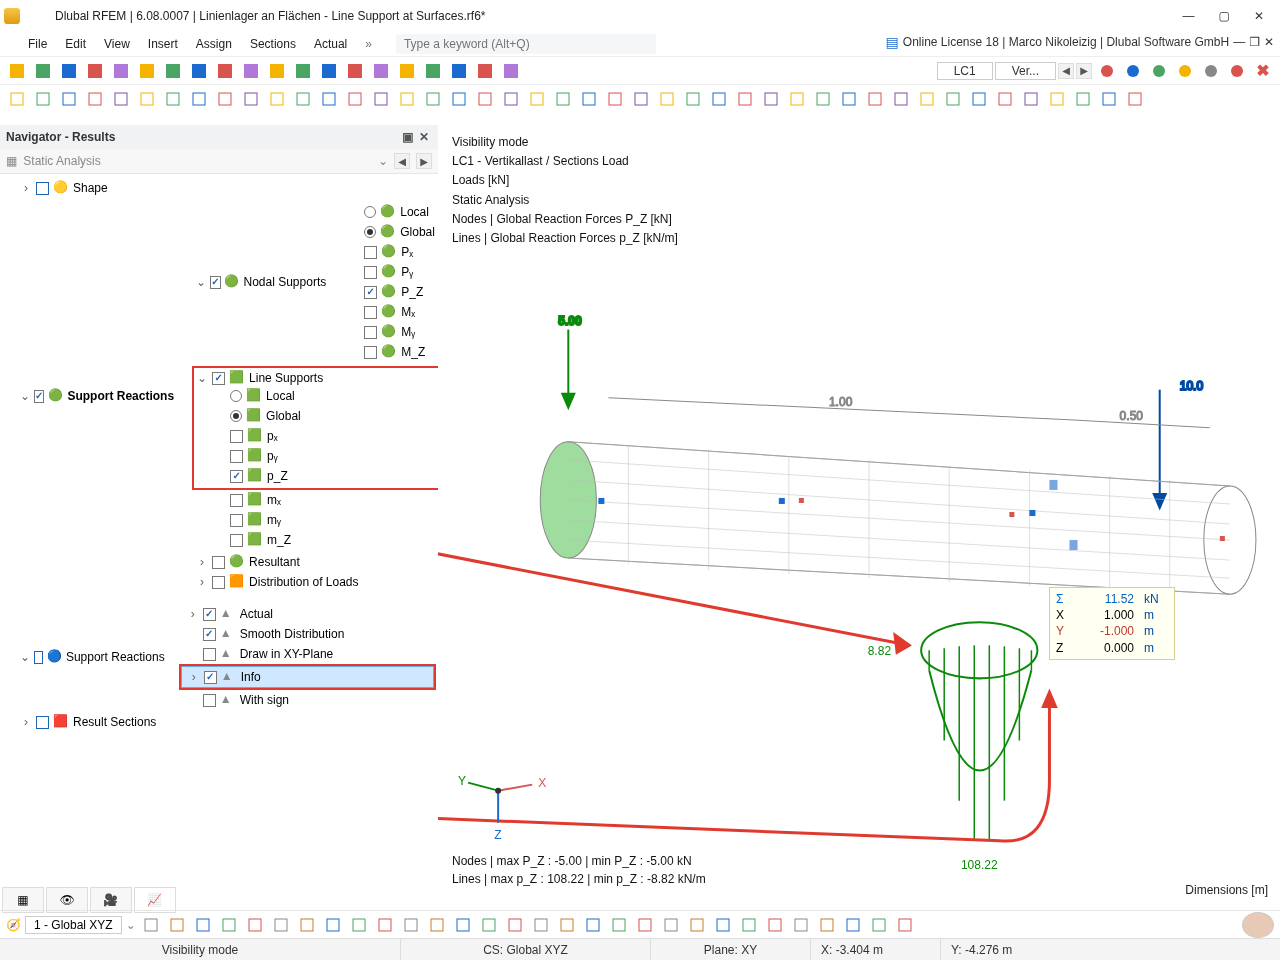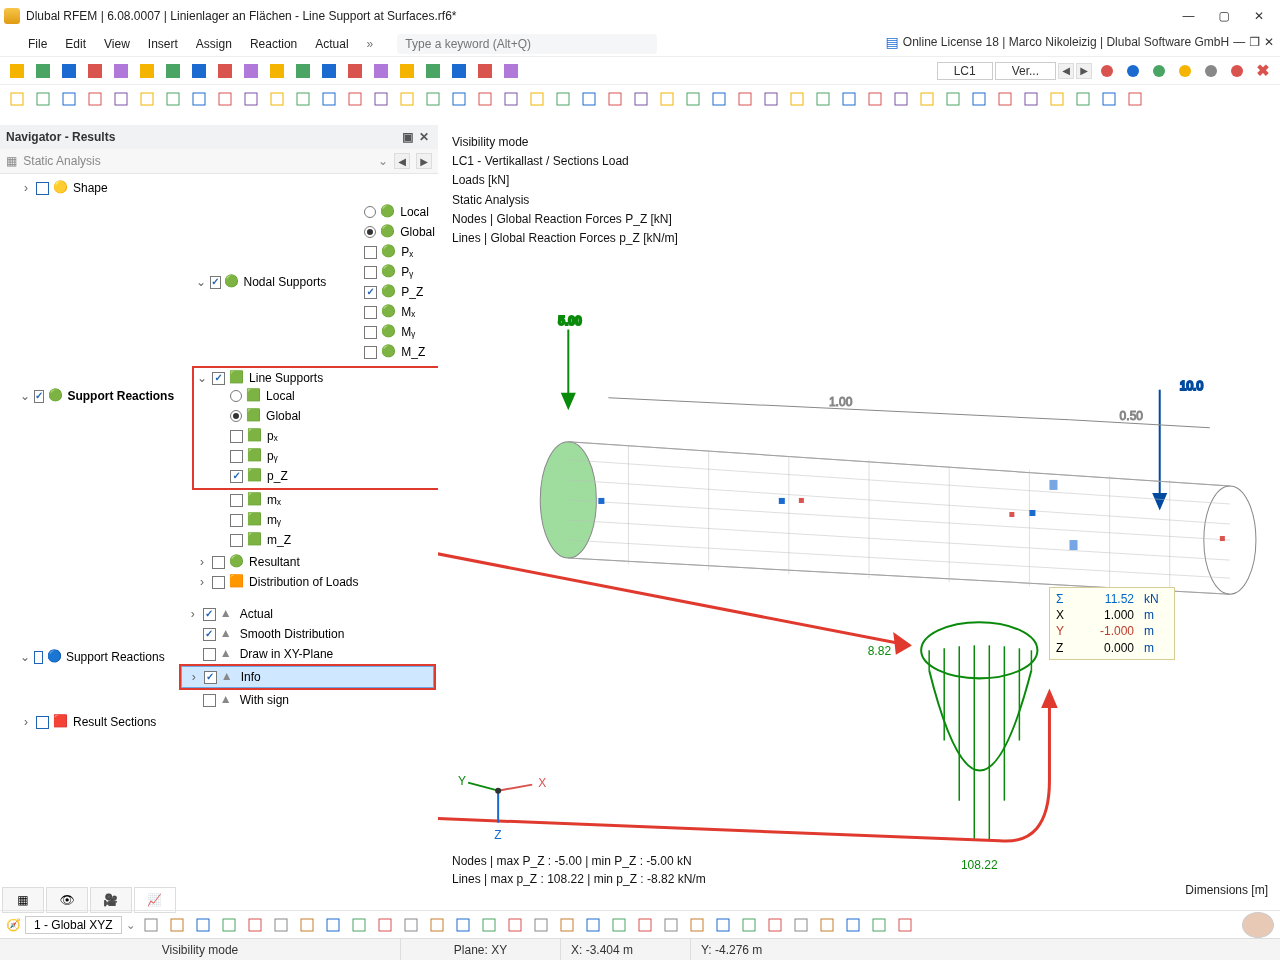--- a/index.html
+++ b/index.html
@@ -1,17 +1,17 @@
 <!DOCTYPE html>
 <html><head>
 <meta charset="utf-8">
 <style>
   * { box-sizing:border-box; font-family:"Segoe UI",Arial,sans-serif; font-size:12px; }
   body { margin:0; width:1280px; height:960px; background:#fff; overflow:hidden; position:relative;}
-  .titlebar { height:32px; display:flex; align-items:center; padding:0 4px; }
+  .titlebar { height:32px; display:flex; align-items:center; padding:0 4px;gap:29px; }
   .titlebar .title { flex:1; color:#222; padding-left:6px; white-space:nowrap; }
   .winbtns { display:flex; gap:24px; padding-right:12px; font-size:14px; color:#333;}
   .menubar { height:24px; display:flex; align-items:center; padding-left:28px; gap:18px;}
   .menubar span { color:#222; }
   .right-menubar { position:absolute; right:6px; top:34px; font-size:11px; color:#333; display:flex; align-items:center; gap:4px;}
   .toolrow { height:28px; display:flex; align-items:center; padding:0 6px; gap:4px; border-top:1px solid #eee;}
   .tbtn { width:22px; height:22px; display:flex; align-items:center; justify-content:center; border:1px solid transparent; border-radius:2px; }
   .maincols { display:flex; height:calc(100% - 170px);margin-top:13px; }
   .navigator { width:438px; border-right:none; display:flex; flex-direction:column; }
   .nav-header { display:flex; align-items:center; background:#f1f2f3; padding:4px 6px; font-weight:600; color:#333; }
@@ -66,21 +66,21 @@
     <span>✕</span>
   </div>
 </div>
 
 <div class="menubar">
   <span>File</span>
   <span>Edit</span>
   <span>View</span>
   <span>Insert</span>
   <span>Assign</span>
-  <span>Reaction</span>
+  <span>Sections</span>
   <span>Actual</span>
   <span style="color:#777">»</span>
   <input style="flex: 0 0 260px; margin-left: 6px; border: none; background: rgb(244, 246, 248); padding: 3px 8px; color: rgb(136, 136, 136); border-radius: 3px;" placeholder="Type a keyword (Alt+Q)">
 </div>
 <div class="right-menubar">
   <span style="color:#1a6ad0; font-size:14px;">▤</span>
   <span>Online License 18 | Marco Nikoleizig | Dlubal Software GmbH</span>
   <span>—</span>
   <span>❐</span>
   <span>✕</span>
@@ -964,16 +964,17 @@
       <svg width="16" height="16">
         <rect x="2" y="2" width="12" height="12" fill="none" stroke="#d9534f" stroke-width="1.5/"></rect>
       </svg>
     </div>
   <div style="flex:1"></div>
   <div style="width:32px;height:26px;border-radius:50%;background:#e8c9b6;border:1px solid #ccc;"></div>
 </div>
 
 <div class="status">
   <div class="cell" style="flex:0 0 400px; justify-content:center; border-left:none;">Visibility mode</div>
+  <div class="cell" style="flex:0 0 250px; justify-content:center;">CS: Global XYZ</div>
   <div class="cell" style="flex:0 0 160px; justify-content:center;">Plane: XY</div>
   <div class="cell" style="flex:0 0 130px;">X: -3.404 m</div>
   <div class="cell" style="flex:0 0 130px;">Y: -4.276 m</div>
 </div>
 
 </body></html>

